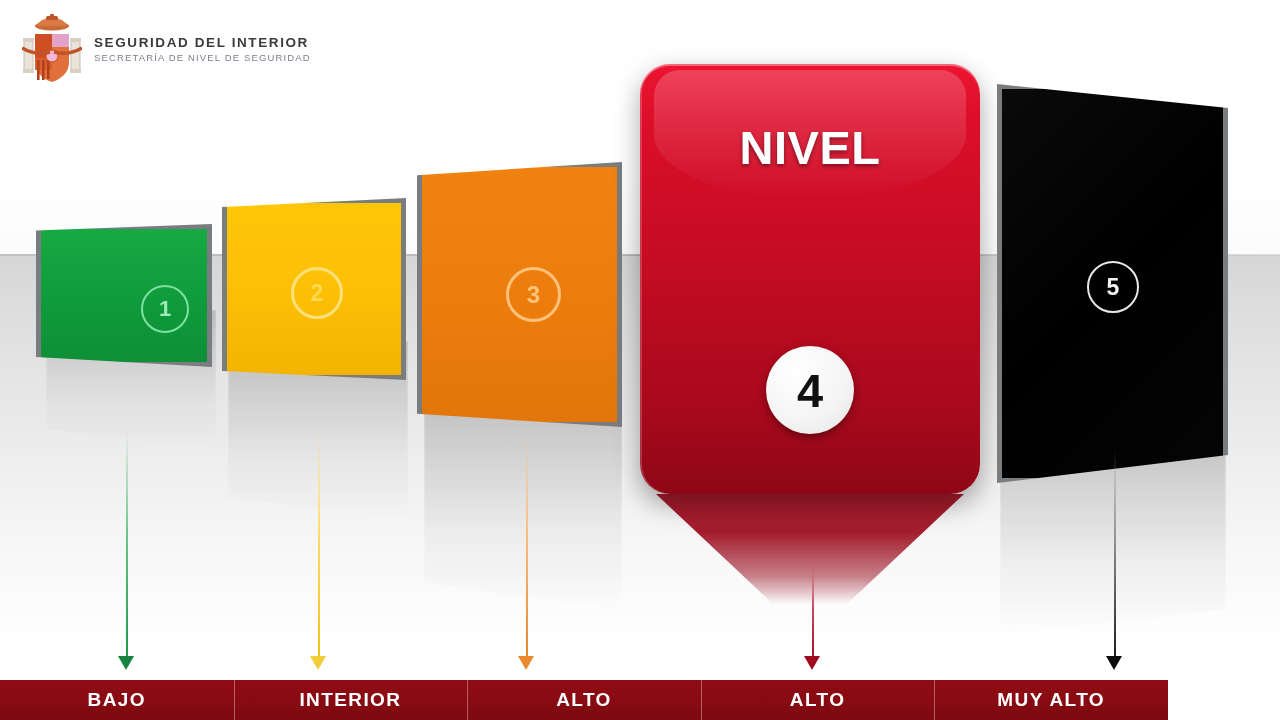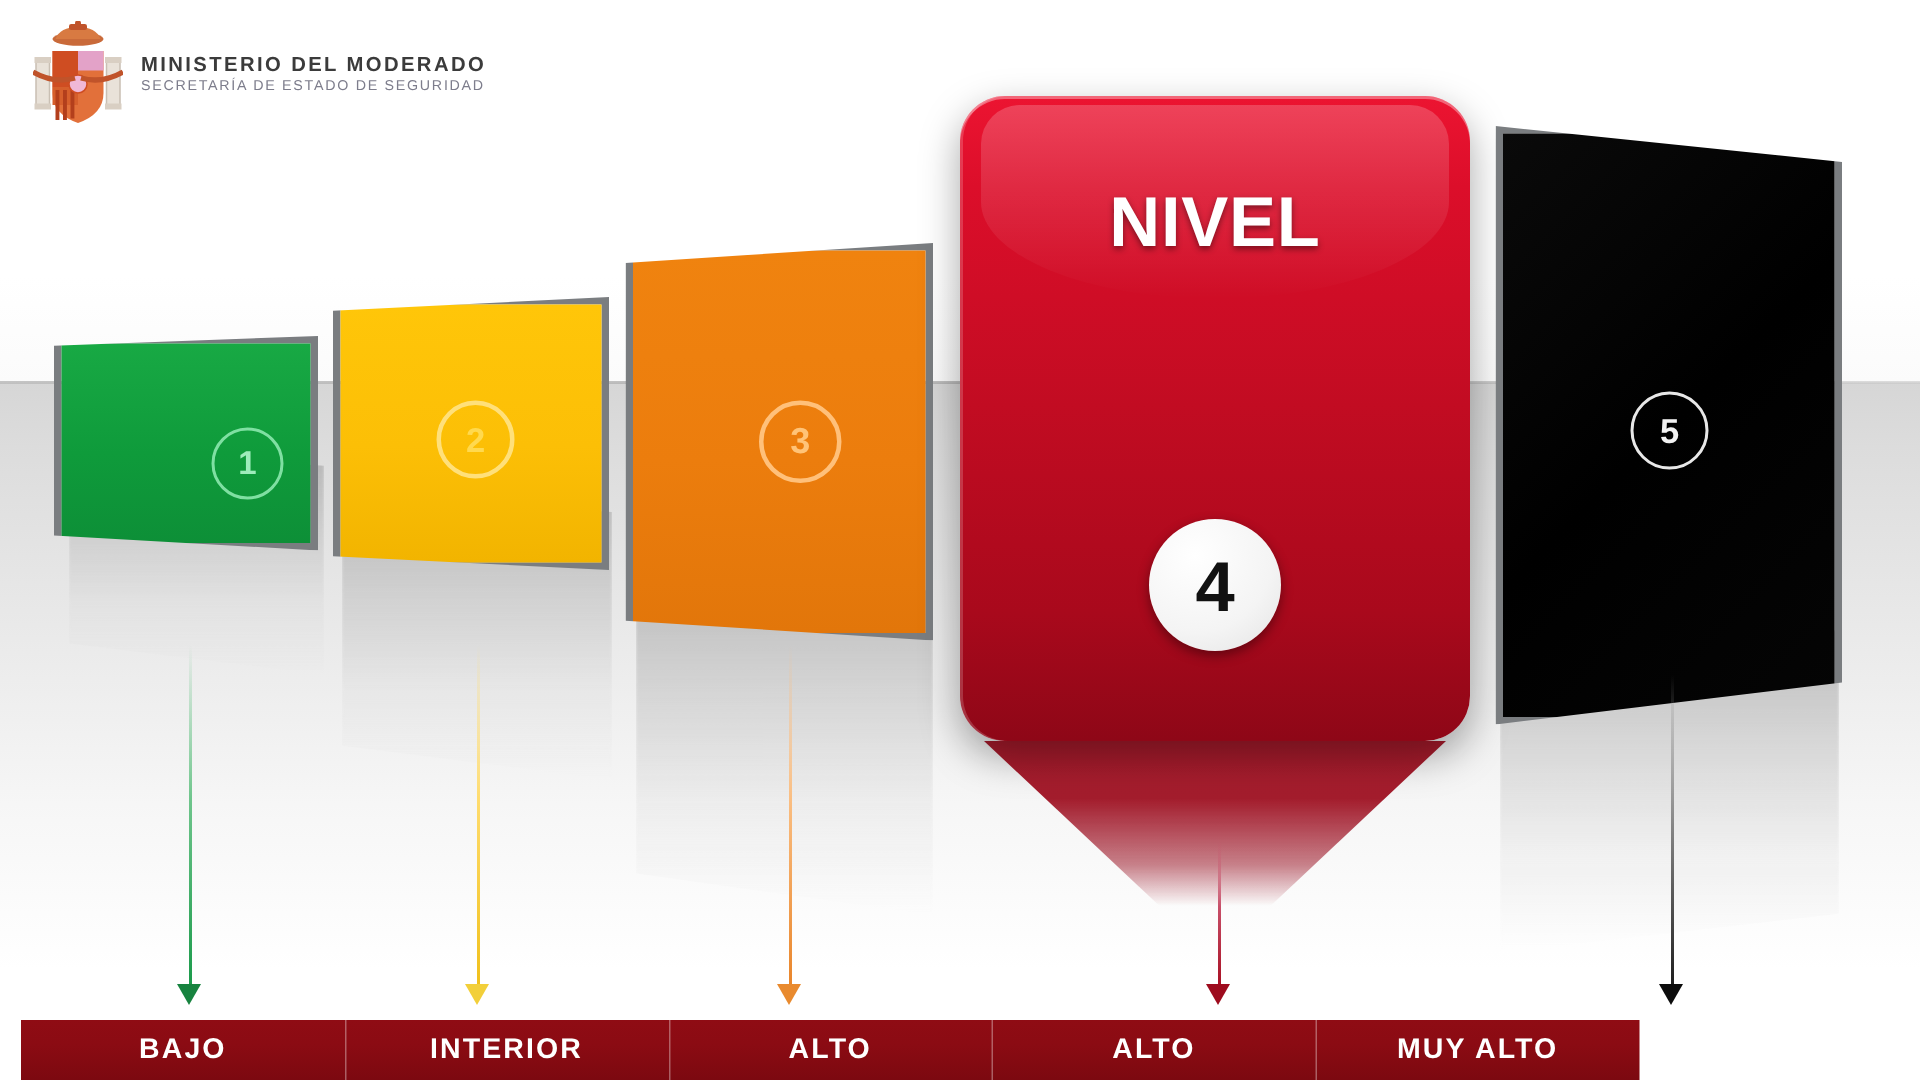--- a/index.html
+++ b/index.html
@@ -132,21 +132,21 @@
   #r2{left:228px;top:330px;width:180px;height:190px;clip-path:polygon(0% 0%,100% 6%,100% 100%,0% 88%);}
   #r3{left:424px;top:380px;width:198px;height:230px;clip-path:polygon(0% 0%,100% 6%,100% 100%,0% 88%);}
   #r5{left:1000px;top:420px;width:226px;height:215px;clip-path:polygon(0% 6%,100% 0%,100% 88%,0% 100%);}
 
   
   .leader{position:absolute;width:2px;}
   .arrow{position:absolute;width:0;height:0;border-left:8px solid transparent;border-right:8px solid transparent;}
 
   
   .legend{
-    position:absolute;left:14px;top:680px;width:1079px;height:40px;
+    position:absolute;left:0;top:680px;width:1168px;height:40px;
     background:linear-gradient(180deg,#8f0c14 0%,#8b0b13 40%,#7c0910 100%);
     display:flex;
   }
   .legend-cell{
     flex:1 1 0;height:100%;
     display:flex;align-items:center;justify-content:center;
     color:#ffffff;font-weight:700;font-size:19px;letter-spacing:1.4px;
     position:relative;
   }
   .legend-cell + .legend-cell:before{
@@ -188,22 +188,22 @@
           <rect x="20" y="46" width="2.6" height="20"></rect>
           <rect x="25" y="46" width="2.6" height="19"></rect>
         </g>
         <circle cx="30" cy="42" r="6" fill="#f0b8d6" stroke="#cf4d22" stroke-width="1"></circle>
 
         <path d="M0 34 q14 8 28 4" stroke="#c0532a" stroke-width="3.5" fill="none"></path>
         <path d="M60 34 q-14 8 -28 4" stroke="#c0532a" stroke-width="3.5" fill="none"></path>
       </svg>
     </div>
     <div class="brand-text">
-      <div class="brand-l1">MINISTERIO  DEL MODERADO</div>
-      <div class="brand-l2">SECRETARÍA  DE ESTADO  DE SEGURIDAD</div>
+      <div class="brand-l1">SEGURIDAD  DEL INTERIOR</div>
+      <div class="brand-l2">SECRETARÍA  DE NIVEL  DE SEGURIDAD</div>
     </div>
   </div>
 
   <div class="refl" id="r1"></div>
   <div class="refl" id="r2"></div>
   <div class="refl" id="r3"></div>
   <div class="card-reflection"></div>
   <div class="refl" id="r5"></div>
 
   <div class="panel" id="p1">

